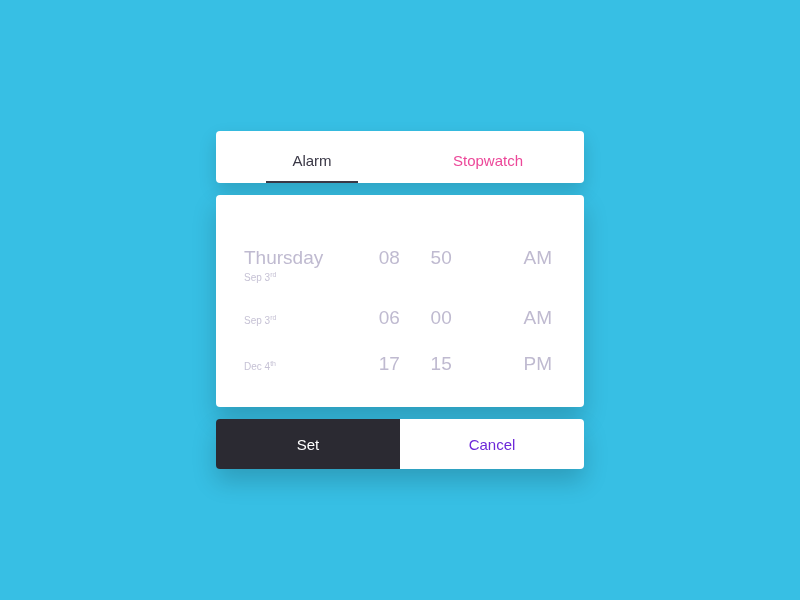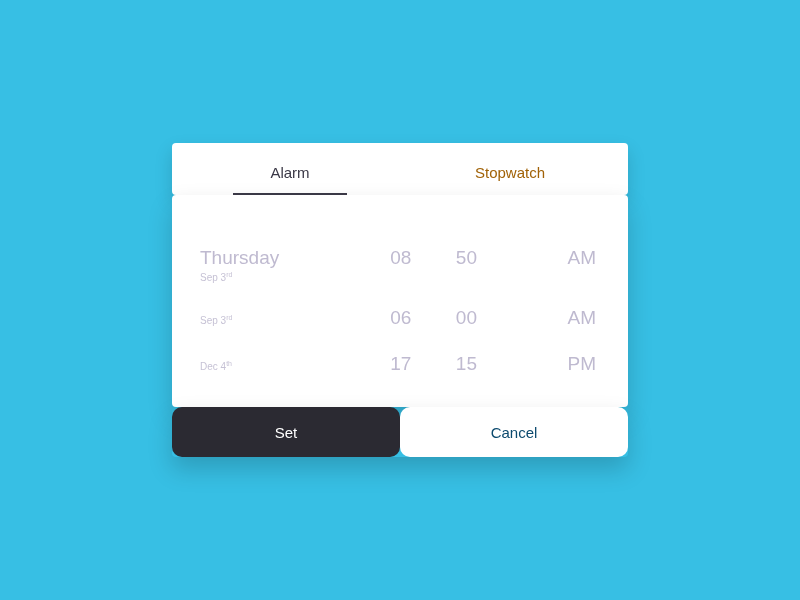--- a/index.html
+++ b/index.html
@@ -6,40 +6,40 @@
   body {
     width: 800px;
     height: 600px;
     background: #37bfe4;
     font-family: -apple-system, "Segoe UI", "Helvetica Neue", Arial, sans-serif;
     display: flex;
     align-items: center;
     justify-content: center;
   }
   .card {
-    width: 456px;
+    width: 368px;
     display: flex;
     flex-direction: column;
-    gap: 0;
+    gap: 12px;
   }
   .tabs {
     background: #fff;
     border-radius: 4px;
     display: flex;
     padding: 0 8px;
     height: 52px;
     align-items: flex-end;
     box-shadow: 0 8px 18px rgba(0,0,0,0.15);
   }
   .tab {
     flex: 1;
     text-align: center;
     padding: 16px 4px 14px;
     font-size: 15px;
-    color: #a16207;
+    color: #ec4899;
     cursor: pointer;
     position: relative;
   }
   .tab.active {
     color: #3a3846;
   }
   .tab.active::after {
     content: "";
     position: absolute;
     left: 24%;
@@ -58,40 +58,39 @@
     display: grid;
     grid-template-columns: 1.4fr 0.5fr 0.5fr 0.8fr;
     align-items: baseline;
     column-gap: 6px;
     padding: 12px 0;
     color: #bfbad0;
   }
   .day-col { display: flex; flex-direction: column; }
   .day { font-size: 19px; font-weight: 400; line-height: 1.2; }
   .date { font-size: 10px; color: #c6c2d5; margin-top: 1px; }
-  .hr, .mn { font-size: 19px; text-align: left; margin-left: 17px; }
+  .hr, .mn { font-size: 19px; text-align: left; }
   .ampm { font-size: 19px; text-align: right; padding-right: 4px; }
   .actions {
     display: flex;
     border-radius: 4px;
     overflow: hidden;
     box-shadow: 0 12px 24px rgba(0,0,0,0.18);
     height: 50px;
   }
   .btn {
     flex: 1;
     display: flex;
     align-items: center;
     justify-content: center;
     font-size: 15px;
     cursor: pointer;
-    border-radius: 10px;
   }
   .btn-set { background: #2b2a32; color: #fff; }
-  .btn-cancel { background: #fff; color: #0c4a6e; }
+  .btn-cancel { background: #fff; color: #6d28d9; }
   sup { font-size: 0.7em; }
 </style>
 </head>
 <body>
 
 <div class="card">
 
   <div class="tabs">
     <div class="tab active">Alarm</div>
     <div class="tab">Stopwatch</div>

